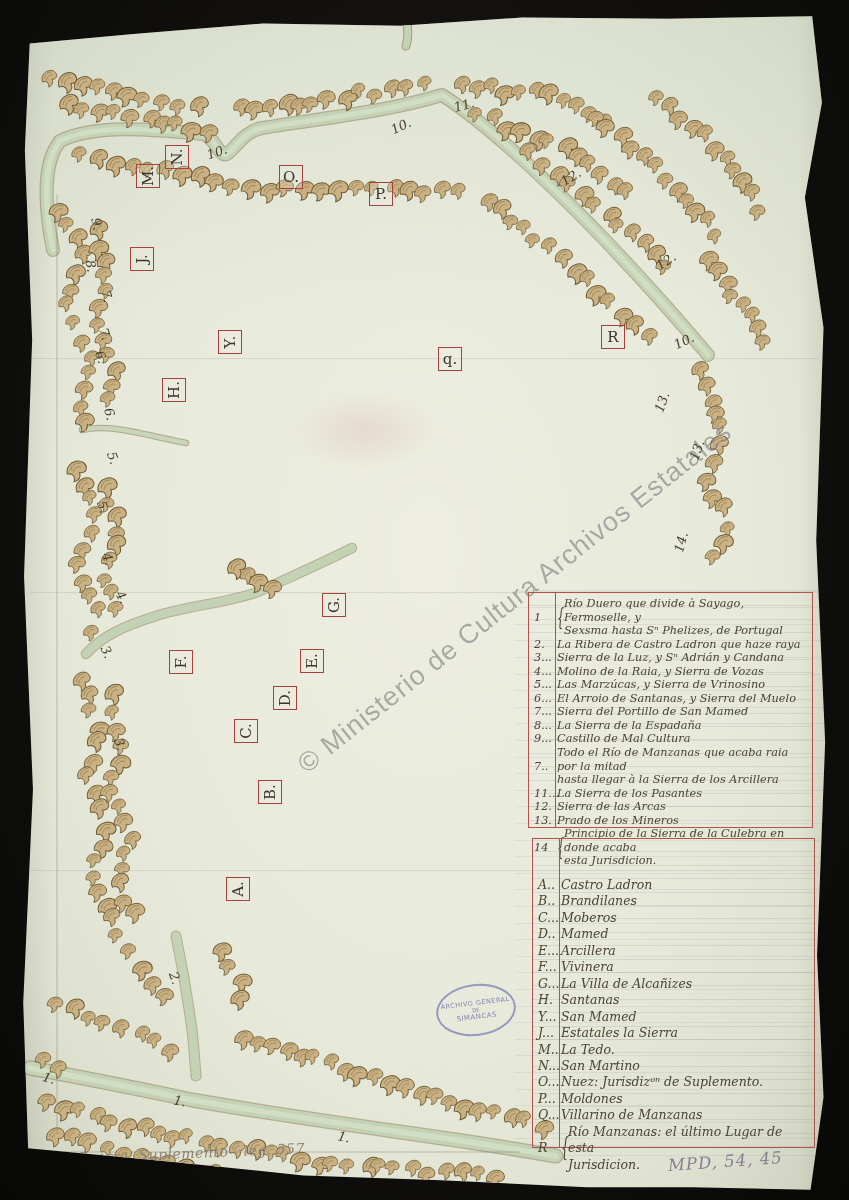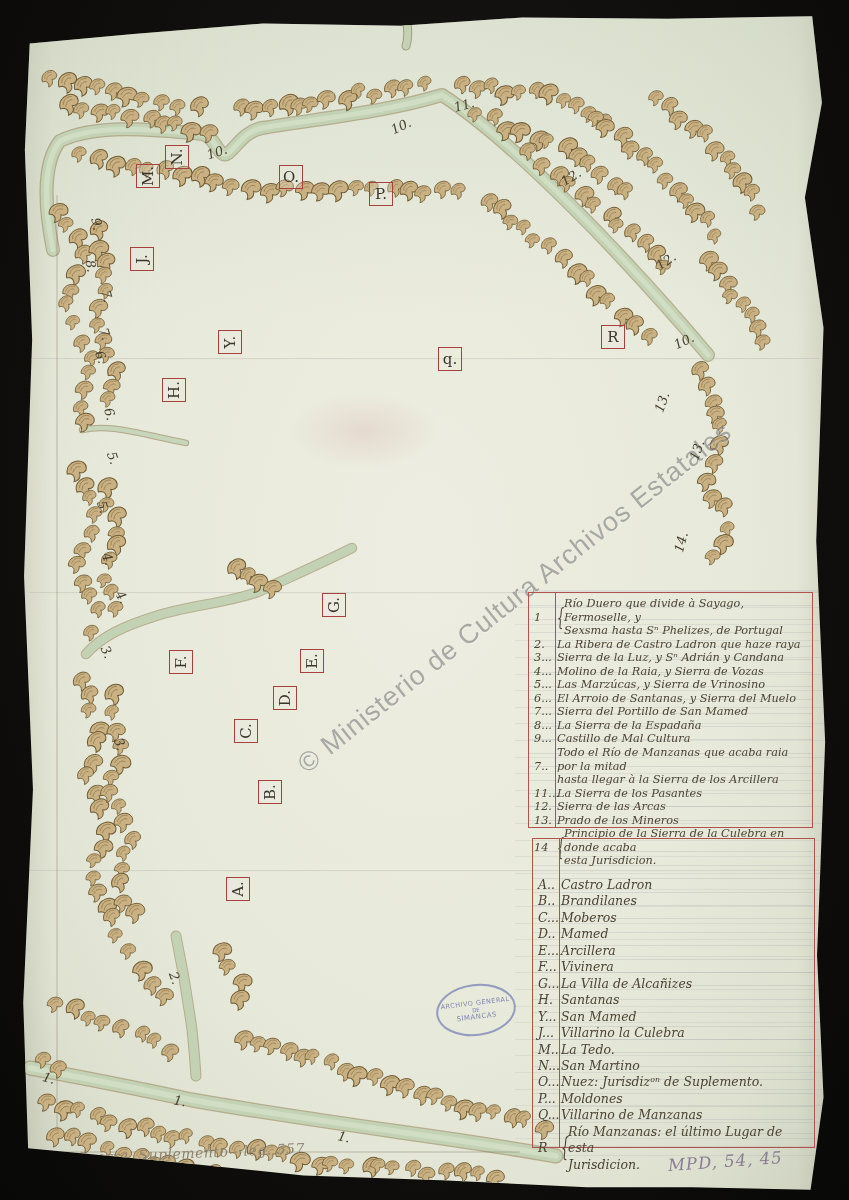--- a/index.html
+++ b/index.html
@@ -574,21 +574,21 @@
           </div>
           <div class="lg-item">
             <span class="lg-k">Y...</span>
             <div class="lg-lines">
               <div>San Mamed</div>
             </div>
           </div>
           <div class="lg-item">
             <span class="lg-k">J...</span>
             <div class="lg-lines">
-              <div>Villarino la Culebra</div>
+              <div>Estatales la Sierra</div>
             </div>
           </div>
           <div class="lg-item">
             <span class="lg-k">M..</span>
             <div class="lg-lines">
               <div>La Tedo.</div>
             </div>
           </div>
           <div class="lg-item">
             <span class="lg-k">N...</span>

